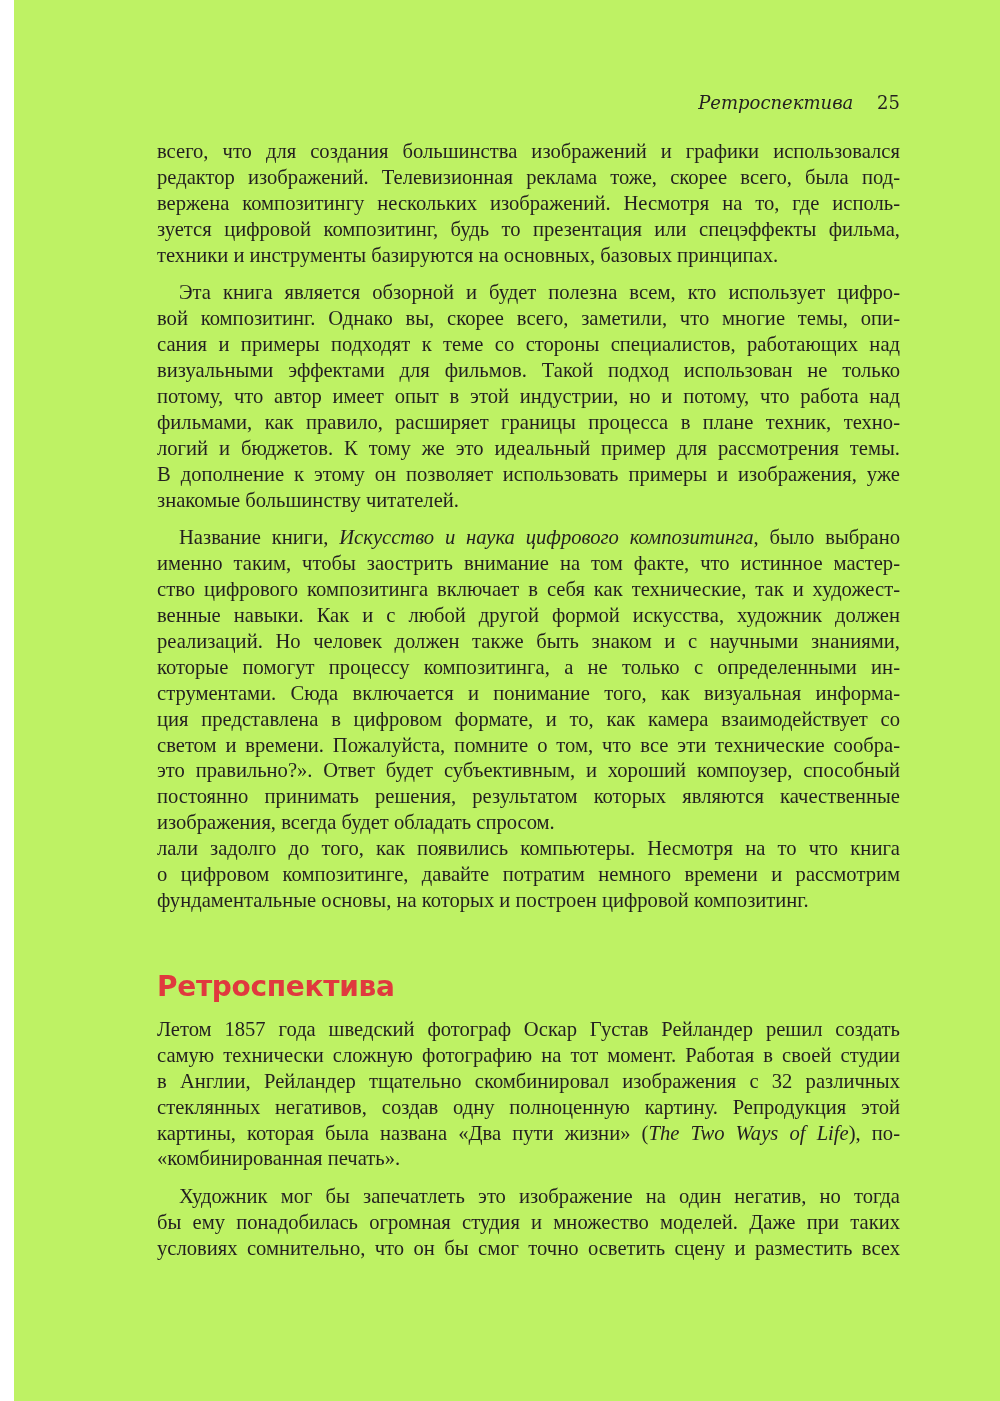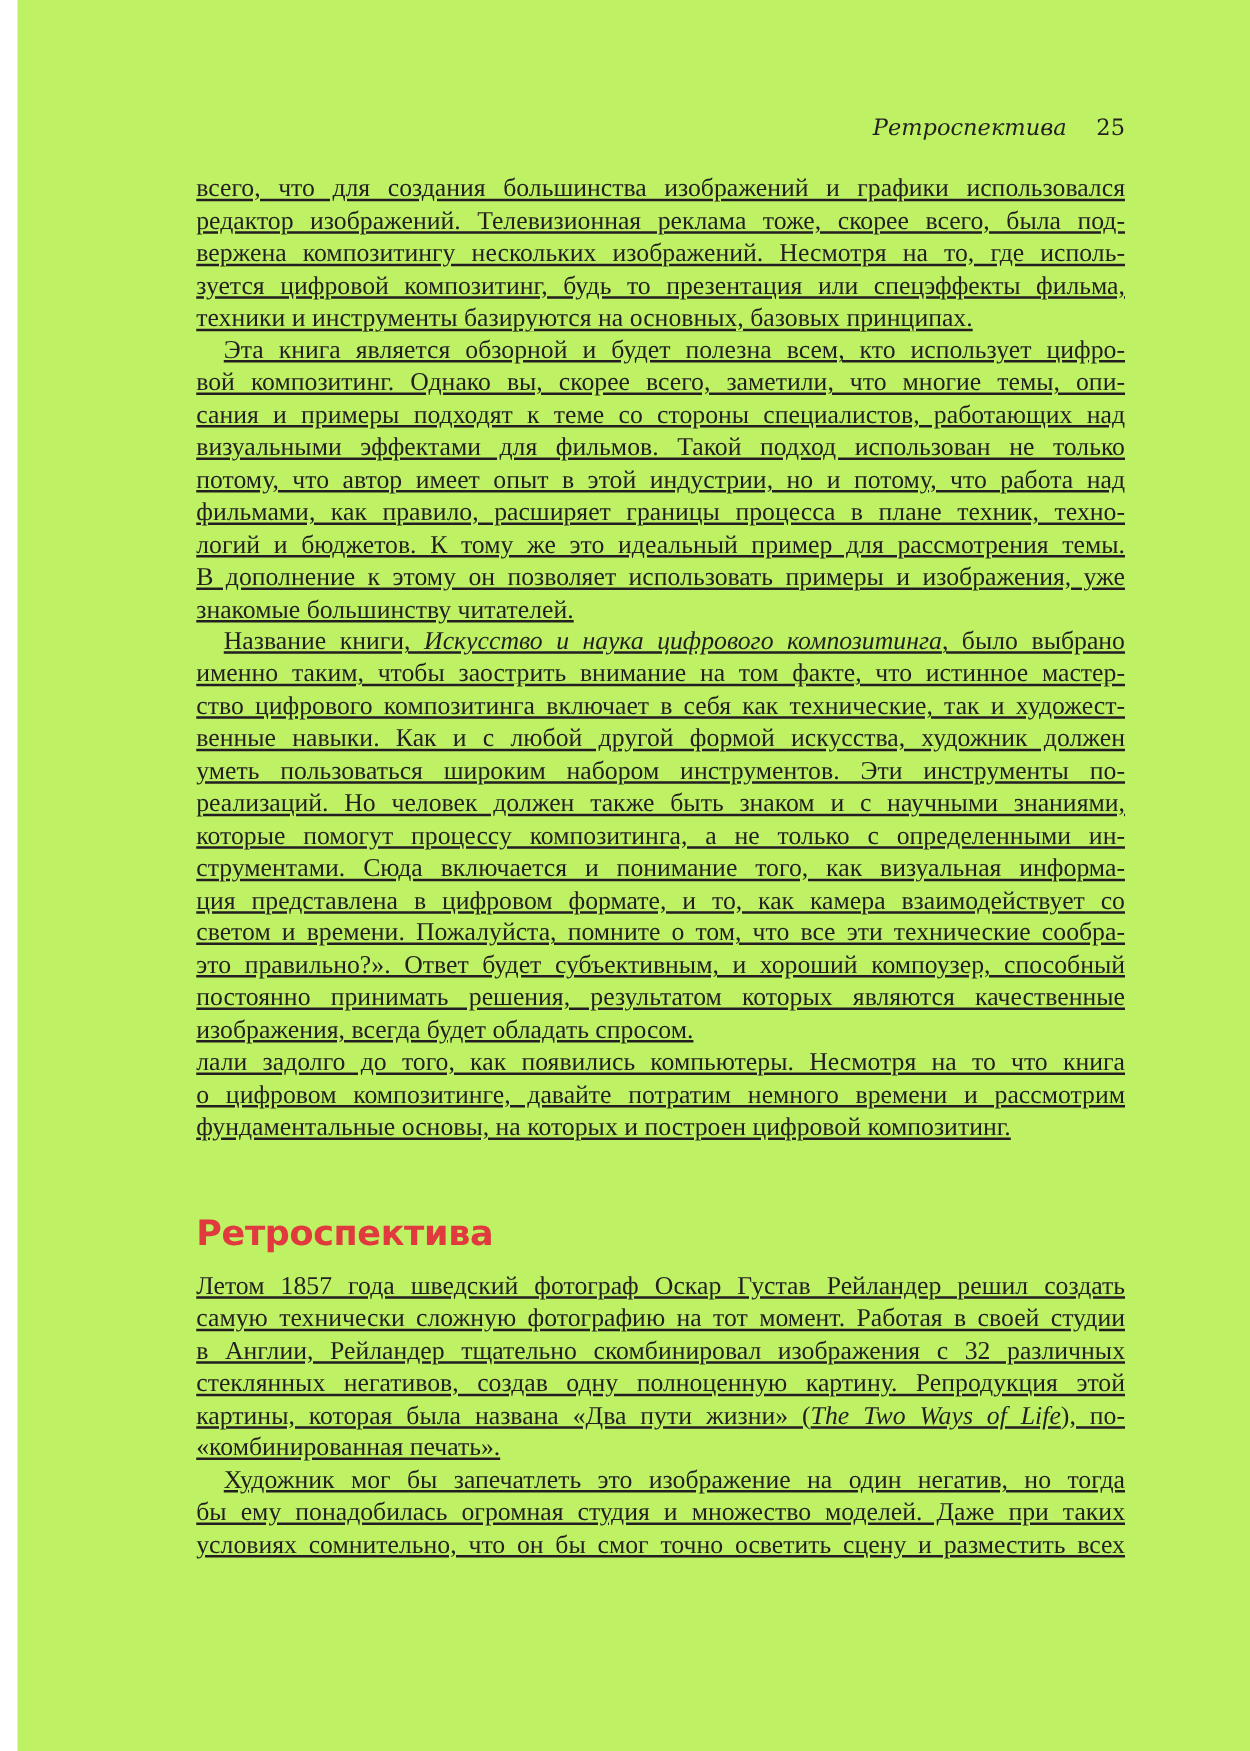--- a/index.html
+++ b/index.html
@@ -10,24 +10,24 @@
     font-family: "DejaVu Serif", serif; font-size: 18px; color: #231f20;
     white-space: nowrap;
   }
   .running-head .rh-title { font-style: italic; margin-right: 18px; }
   .body-text {
     position: absolute; left: 143px; width: 743px;
     font-family: "Liberation Serif", serif; font-size: 20.6px; color: #231f20;
   }
   .line {
     display: block; height: 25.9px; line-height: 25.9px;
-    white-space: nowrap; text-align: justify; text-align-last: justify; text-decoration: underline;
+    white-space: nowrap; text-align: justify; text-align-last: justify;
   }
   .line.last { text-align-last: left; }
-  .line.indent { padding-left: 22px; }
+  .line.indent { padding-left: 22px; margin-top: 12px; }
   .block1 { top: 139px; }
   .block2 { top: 1017px; }
   .section-heading {
     position: absolute; left: 143px; top: 970px;
     font-family: "DejaVu Sans", sans-serif; font-weight: bold;
     font-size: 28px; color: #e0393e; letter-spacing: -0.3px;
   }
   em { font-style: italic; }
 </style>
 </head>
@@ -60,21 +60,20 @@
       <span class="line">логий и бюджетов. К тому же это идеальный пример для рассмотрения темы.</span>
       <span class="line">В дополнение к этому он позволяет использовать примеры и изображения, уже</span>
       <span class="line last">знакомые большинству читателей.</span>
     </div>
 
     <div>
       <span class="line indent"><span>Название книги, </span><em>Искусство и наука цифрового композитинга</em><span>, было выбрано</span></span>
       <span class="line">именно таким, чтобы заострить внимание на том факте, что истинное мастер-</span>
       <span class="line">ство цифрового композитинга включает в себя как технические, так и художест-</span>
       <span class="line">венные навыки. Как и с любой другой формой искусства, художник должен</span>
-      <span class="line">уметь пользоваться широким набором инструментов. Эти инструменты по-</span>
       <span class="line">реализаций. Но человек должен также быть знаком и с научными знаниями,</span>
       <span class="line">которые помогут процессу композитинга, а не только с определенными ин-</span>
       <span class="line">струментами. Сюда включается и понимание того, как визуальная информа-</span>
       <span class="line">ция представлена в цифровом формате, и то, как камера взаимодействует со</span>
       <span class="line">светом и времени. Пожалуйста, помните о том, что все эти технические сообра-</span>
       <span class="line">это правильно?». Ответ будет субъективным, и хороший компоузер, способный</span>
       <span class="line">постоянно принимать решения, результатом которых являются качественные</span>
       <span class="line last">изображения, всегда будет обладать спросом.</span>
     </div>
 

